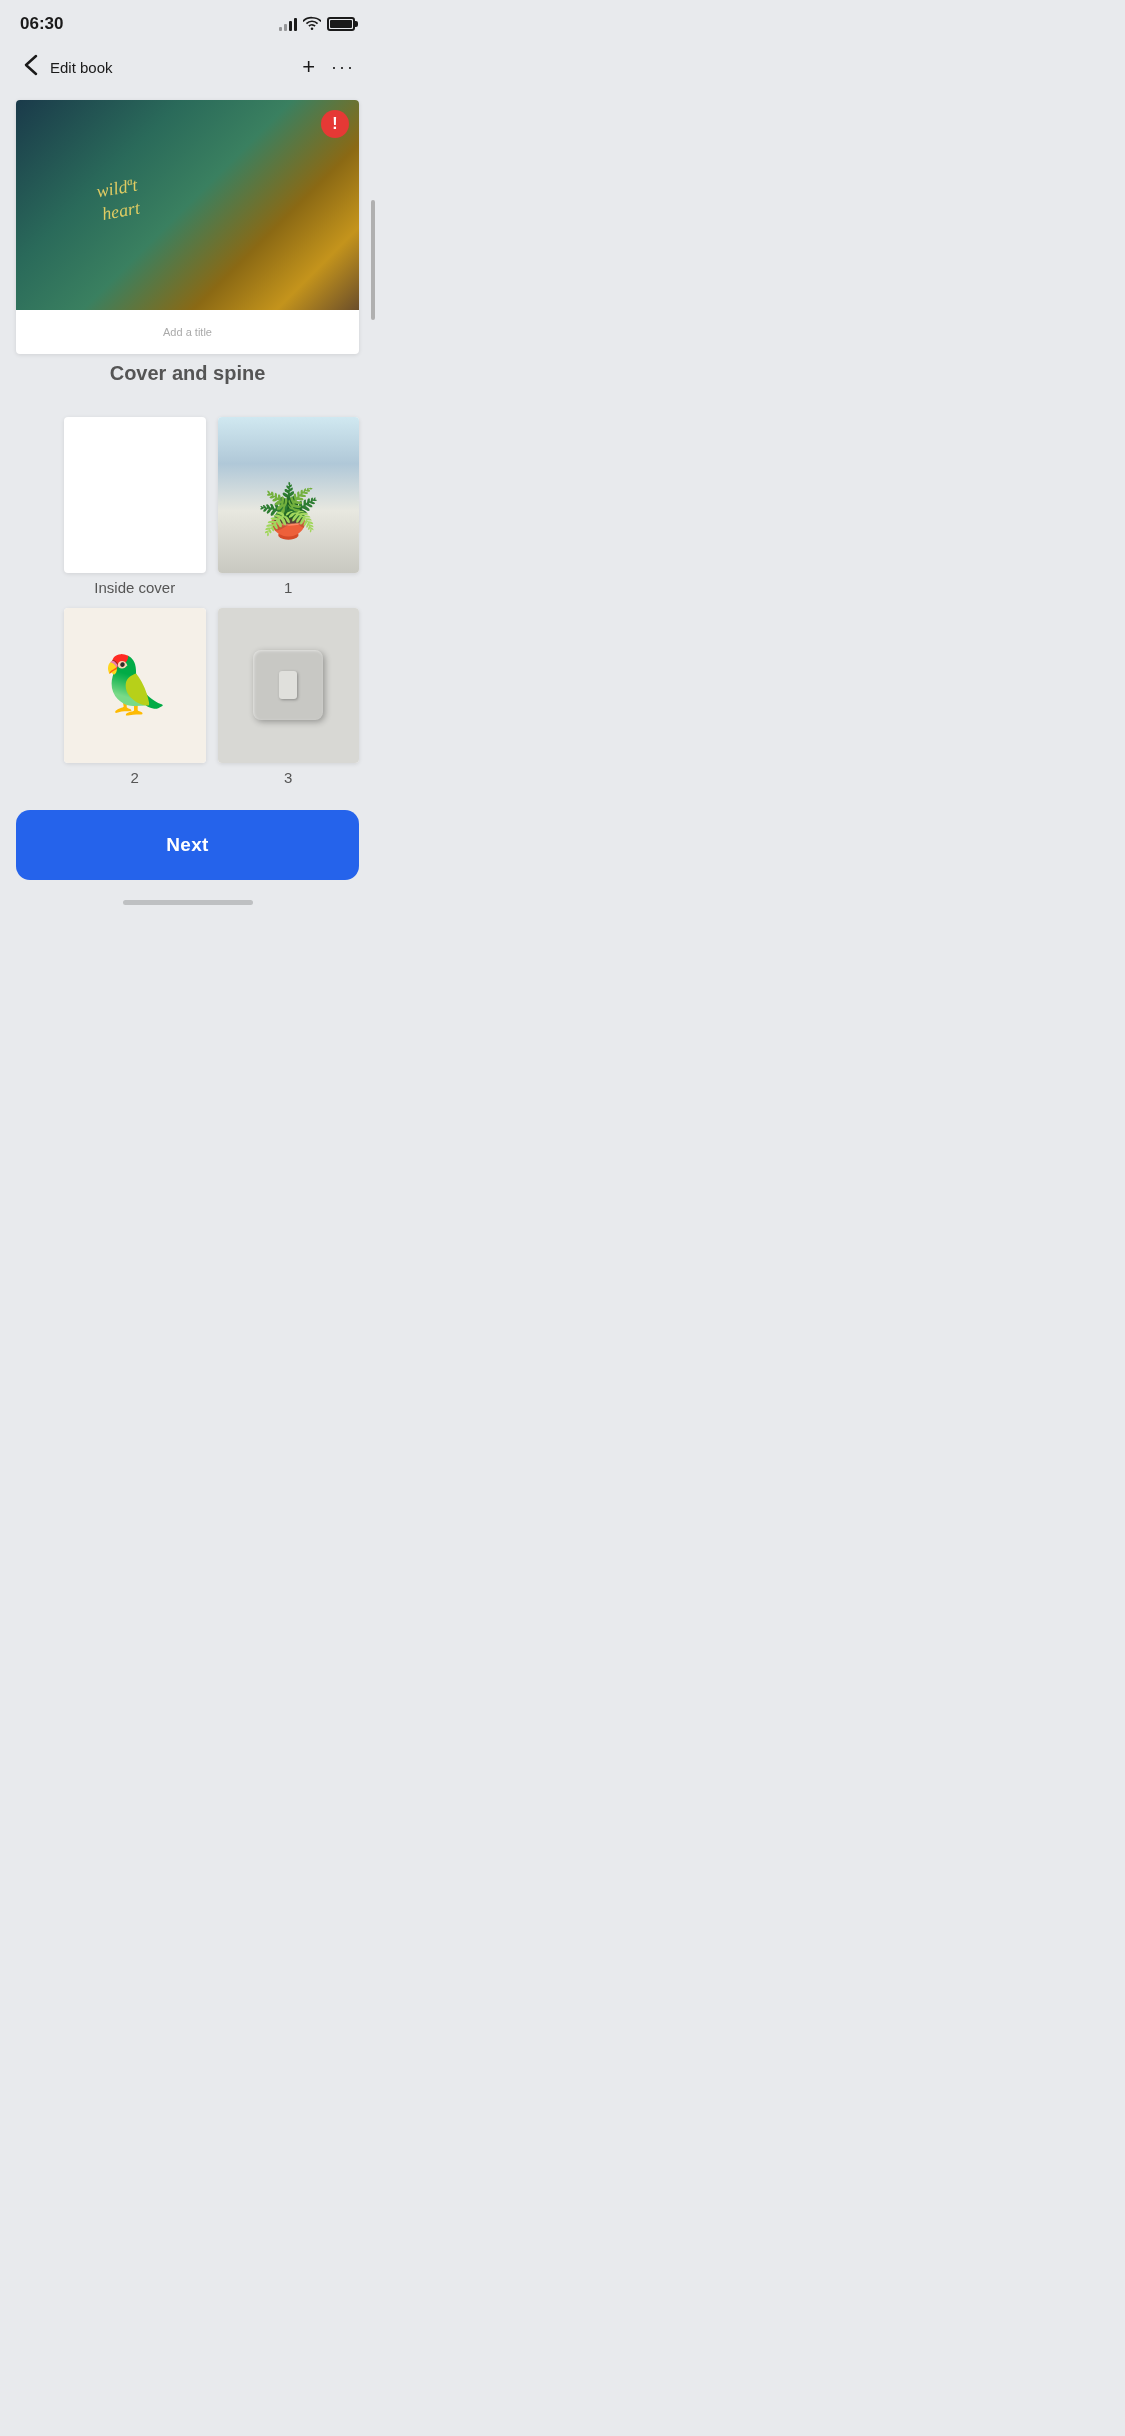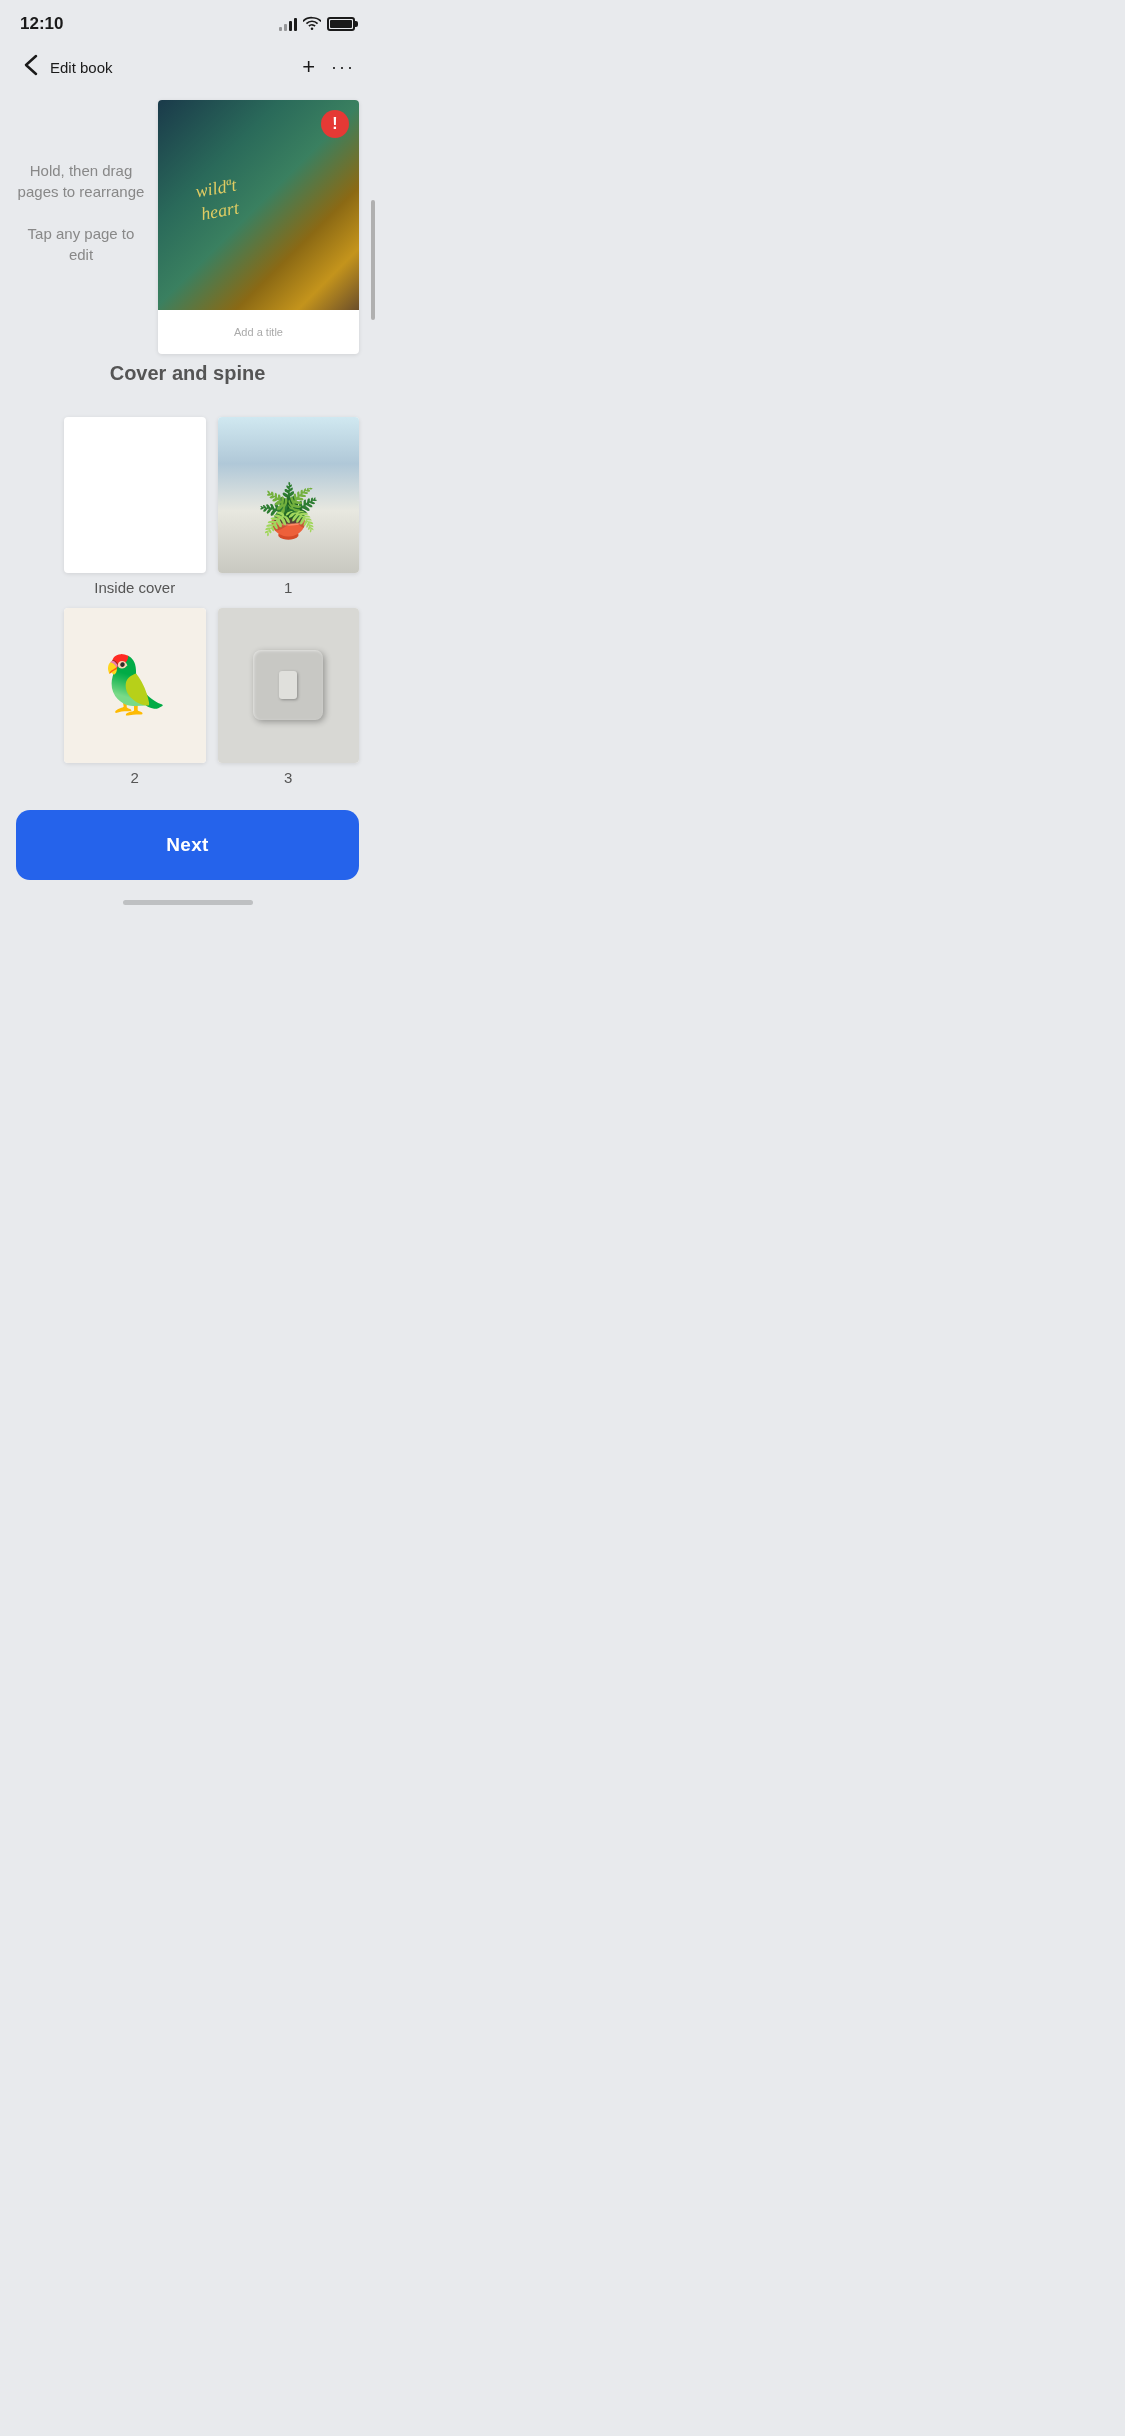--- a/index.html
+++ b/index.html
@@ -321,21 +321,21 @@
       width: 4px;
       height: 120px;
       background: #b0b0b0;
       border-radius: 2px;
     }
   </style>
 </head>
 <body>
 
 <div class="status-bar">
-  <span class="status-time">12:10</span>
+  <span class="status-time">06:30</span>
   <div class="status-icons">
     <div class="signal-bars">
       <div class="signal-bar" style="height:4px; opacity:0.4;"></div>
       <div class="signal-bar" style="height:7px; opacity:0.4;"></div>
       <div class="signal-bar" style="height:10px;"></div>
       <div class="signal-bar" style="height:13px;"></div>
     </div>
     <span class="wifi-icon">
       <svg width="18" height="14" viewBox="0 0 20 16">
         <path d="M10 13a1.5 1.5 0 1 1 0 3 1.5 1.5 0 0 1 0-3zm0-4a6 6 0 0 1 4.24 1.76l-1.42 1.42A4 4 0 0 0 10 11a4 4 0 0 0-2.83 1.17L5.76 10.76A6 6 0 0 1 10 9zm0-4a10 10 0 0 1 7.07 2.93l-1.41 1.41A8 8 0 0 0 10 7a8 8 0 0 0-5.66 2.34L2.93 7.93A10 10 0 0 1 10 5zm0-4C14.42 1 18.44 2.69 21.21 5.46l-1.41 1.41A13 13 0 0 0 10 3a13 13 0 0 0-9.8 3.87L-1.21 5.46A15 15 0 0 1 10 1z" fill="#1a1a1a"></path>
@@ -360,25 +360,20 @@
     <span class="header-icon">+</span>
     <span class="header-icon" style="font-size:18px; letter-spacing:2px;">···</span>
   </div>
 </div>
 
 <div class="main-content">
 
   <div class="scroll-hint"></div>
 
   <div class="cover-section">
-    <div class="hint-text">
-      <span>Hold, then drag pages to rearrange</span>
-      <br><br>
-      <span>Tap any page to edit</span>
-    </div>
     <div class="cover-card">
       <div class="cover-image-container">
         <div class="cover-img-sim"></div>
         <div class="error-badge">!</div>
       </div>
       <div class="cover-title-placeholder">Add a title</div>
     </div>
   </div>
   <div class="cover-label">Cover and spine</div>
 

